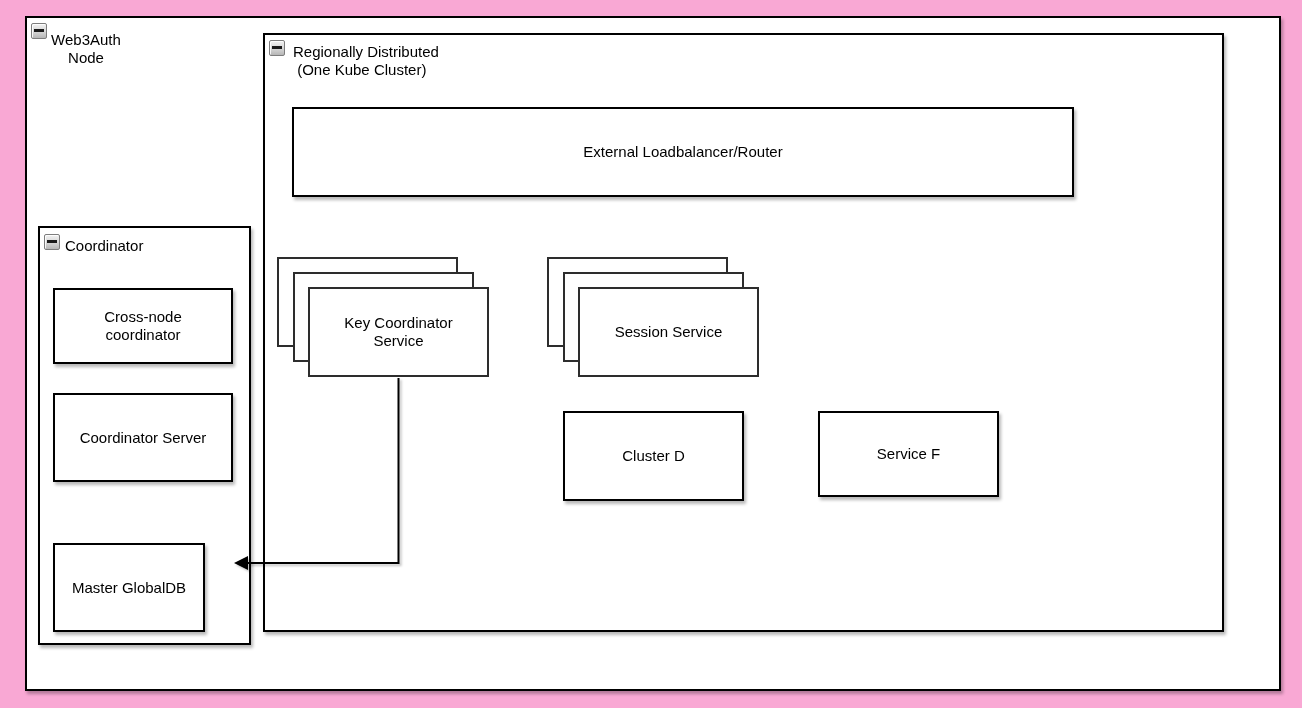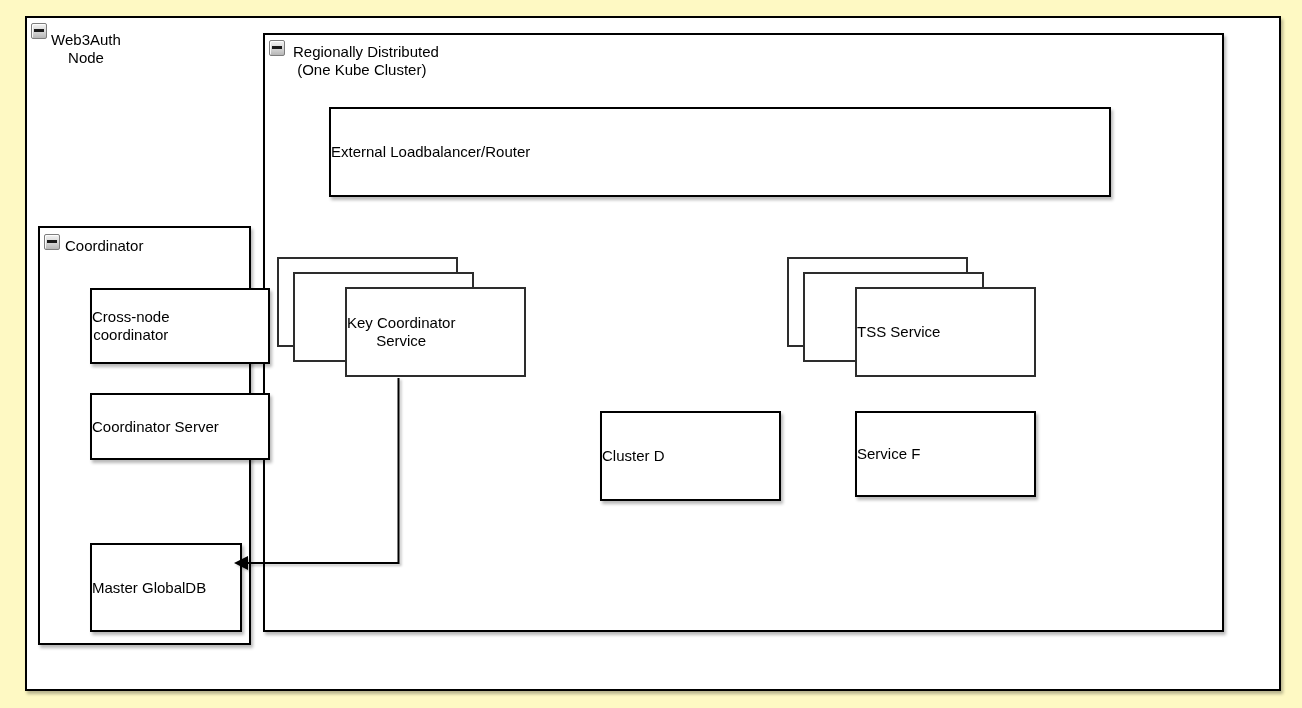--- a/index.html
+++ b/index.html
@@ -1,33 +1,33 @@
 <!DOCTYPE html>
 <html><head>
 <meta charset="utf-8">
 <style>
   html,body { margin:0; padding:0; background:#ffffff; }
   #canvas {
     position:relative; width:1302px; height:708px;
-    background:#fef9c3; overflow:hidden;
+    background:#f9a8d4; overflow:hidden;
     font-family:"Liberation Sans", sans-serif;
     color:#000;
   }
   .box {
     position:absolute; box-sizing:border-box;
     background:#ffffff; border:2px solid #000000;
   }
   .shadow { box-shadow:2px 3px 3px rgba(0,0,0,0.28); }
   .label {
     position:absolute; font-size:15px; line-height:18px;
     white-space:pre; color:#000;
   }
   .center-text {
-    display:flex; align-items:center; justify-content:flex-start;
-    text-align:center; font-size:15px; line-height:18px; white-space:pre;margin-left:37px;
+    display:flex; align-items:center; justify-content:center;
+    text-align:center; font-size:15px; line-height:18px; white-space:pre;
   }
   .collapse-btn {
     position:absolute; width:14px; height:14px;
     border:1px solid #7d7d7d; border-radius:2px;
     background:linear-gradient(180deg,#f2f2f2 0%,#d6d6d6 55%,#b6b6b6 100%);
     box-shadow:inset 1px 1px 0 rgba(255,255,255,0.85);
     cursor:pointer;
   }
   .collapse-btn::after {
     content:""; position:absolute; left:2px; right:2px; top:5px; height:3px;
@@ -64,47 +64,47 @@
 
   <div class="stack-group" style="left:277px; top:257px; width:213px; height:121px;">
     <div class="stack-layer" style="left:0; top:0;"></div>
     <div class="stack-layer" style="left:16px; top:15px;"></div>
     <div class="stack-layer center-text" style="left:31px; top:30px;">
       <span>Key Coordinator
 Service</span>
     </div>
   </div>
 
-
-  <div class="stack-group" style="left:787px; top:257px; width:213px; height:121px;">
+  <div class="stack-group" style="left:547px; top:257px; width:213px; height:121px;">
     <div class="stack-layer" style="left:0; top:0;"></div>
     <div class="stack-layer" style="left:16px; top:15px;"></div>
     <div class="stack-layer center-text" style="left:31px; top:30px;">
-      <span>TSS Service</span>
+      <span>Session Service</span>
     </div>
   </div>
+
 
   <div class="box shadow center-text" style="left:563px; top:411px; width:181px; height:90px;">
     <span>Cluster D</span>
   </div>
 
   <div class="box shadow center-text" style="left:818px; top:411px; width:181px; height:86px;">
     <span>Service F</span>
   </div>
 
   <div class="box shadow" style="left:38px; top:226px; width:213px; height:419px;"></div>
   <div class="collapse-btn" style="left:44px; top:234px;"></div>
   <div class="label" style="left:65px; top:237px;">Coordinator</div>
 
   <div class="box shadow center-text" style="left:53px; top:288px; width:180px; height:76px;">
     <span>Cross-node
 coordinator</span>
   </div>
 
-  <div class="box shadow center-text" style="left:53px; top:393px; width:180px; height:67px;">
+  <div class="box shadow center-text" style="left:53px; top:393px; width:180px; height:89px;">
     <span>Coordinator Server</span>
   </div>
 
   <div class="box shadow center-text" style="left:53px; top:543px; width:152px; height:89px;">
     <span>Master GlobalDB</span>
   </div>
 
   <svg class="arrow-svg" width="1302" height="708" viewBox="0 0 1302 708">
     <path d="M398.5 378 L398.5 563 L247 563" fill="none" stroke="#000000" stroke-width="2"></path>
     <polygon points="234,563 248,556 248,570" fill="#000000"></polygon>

